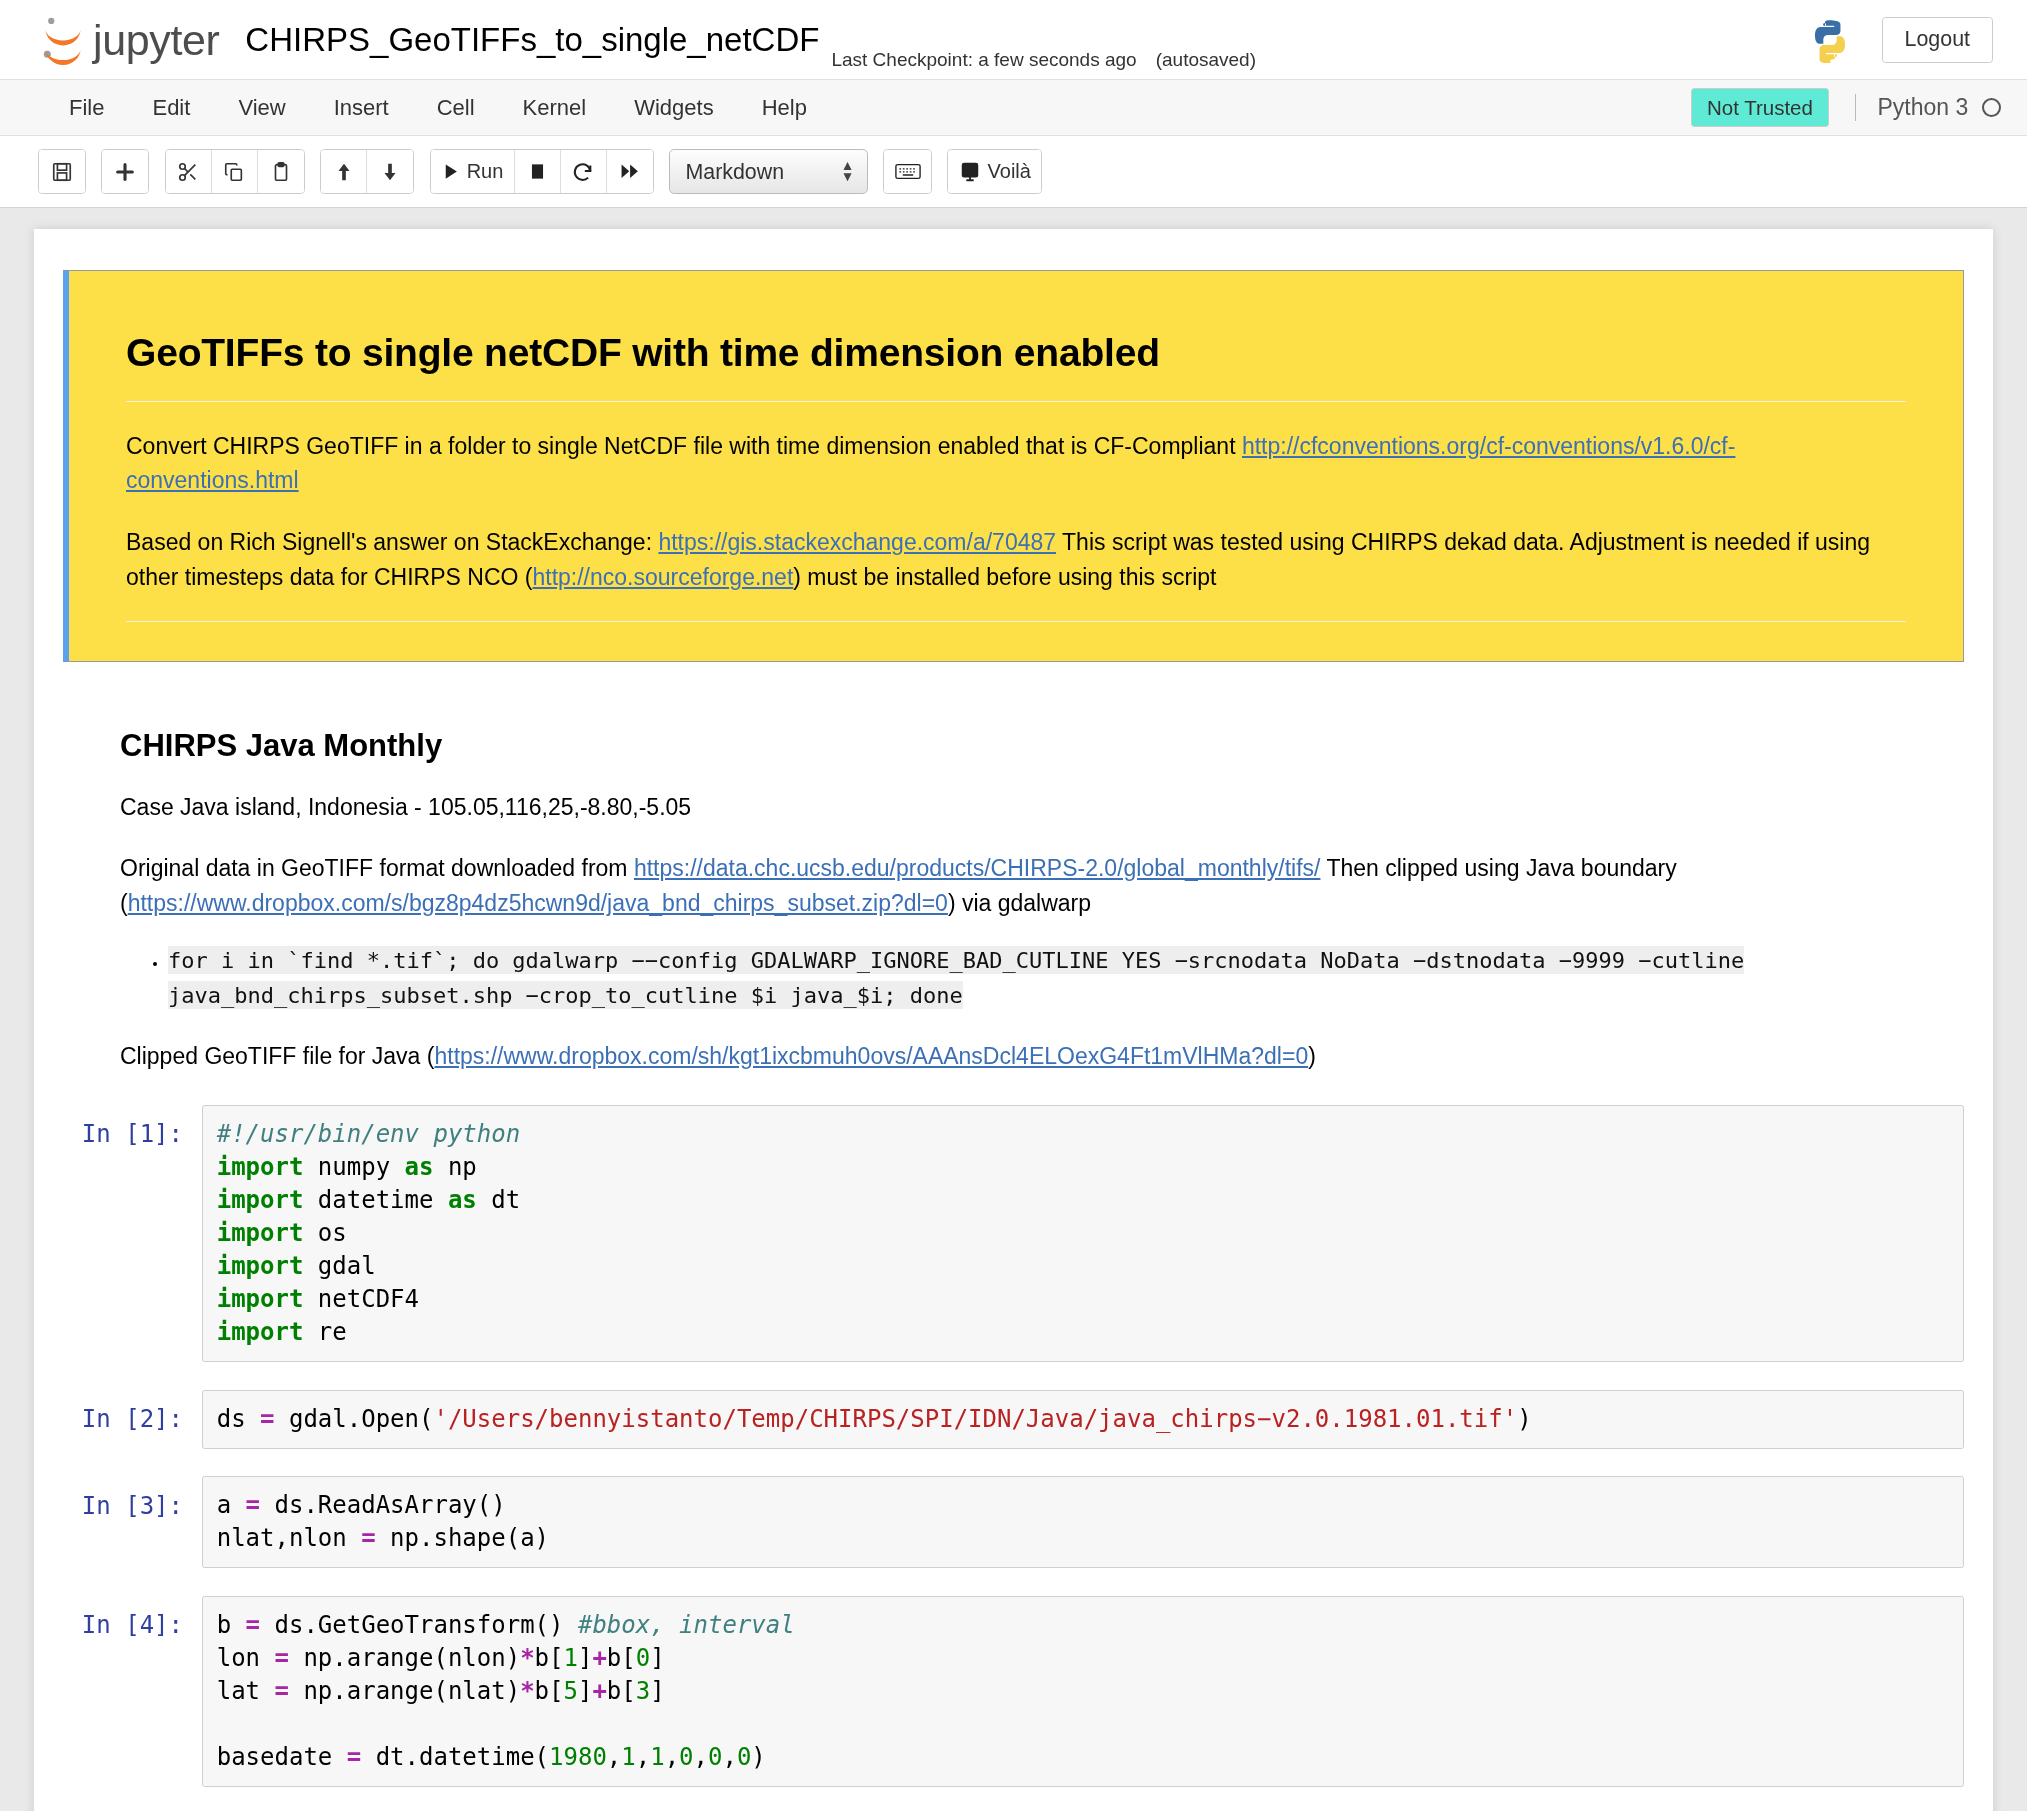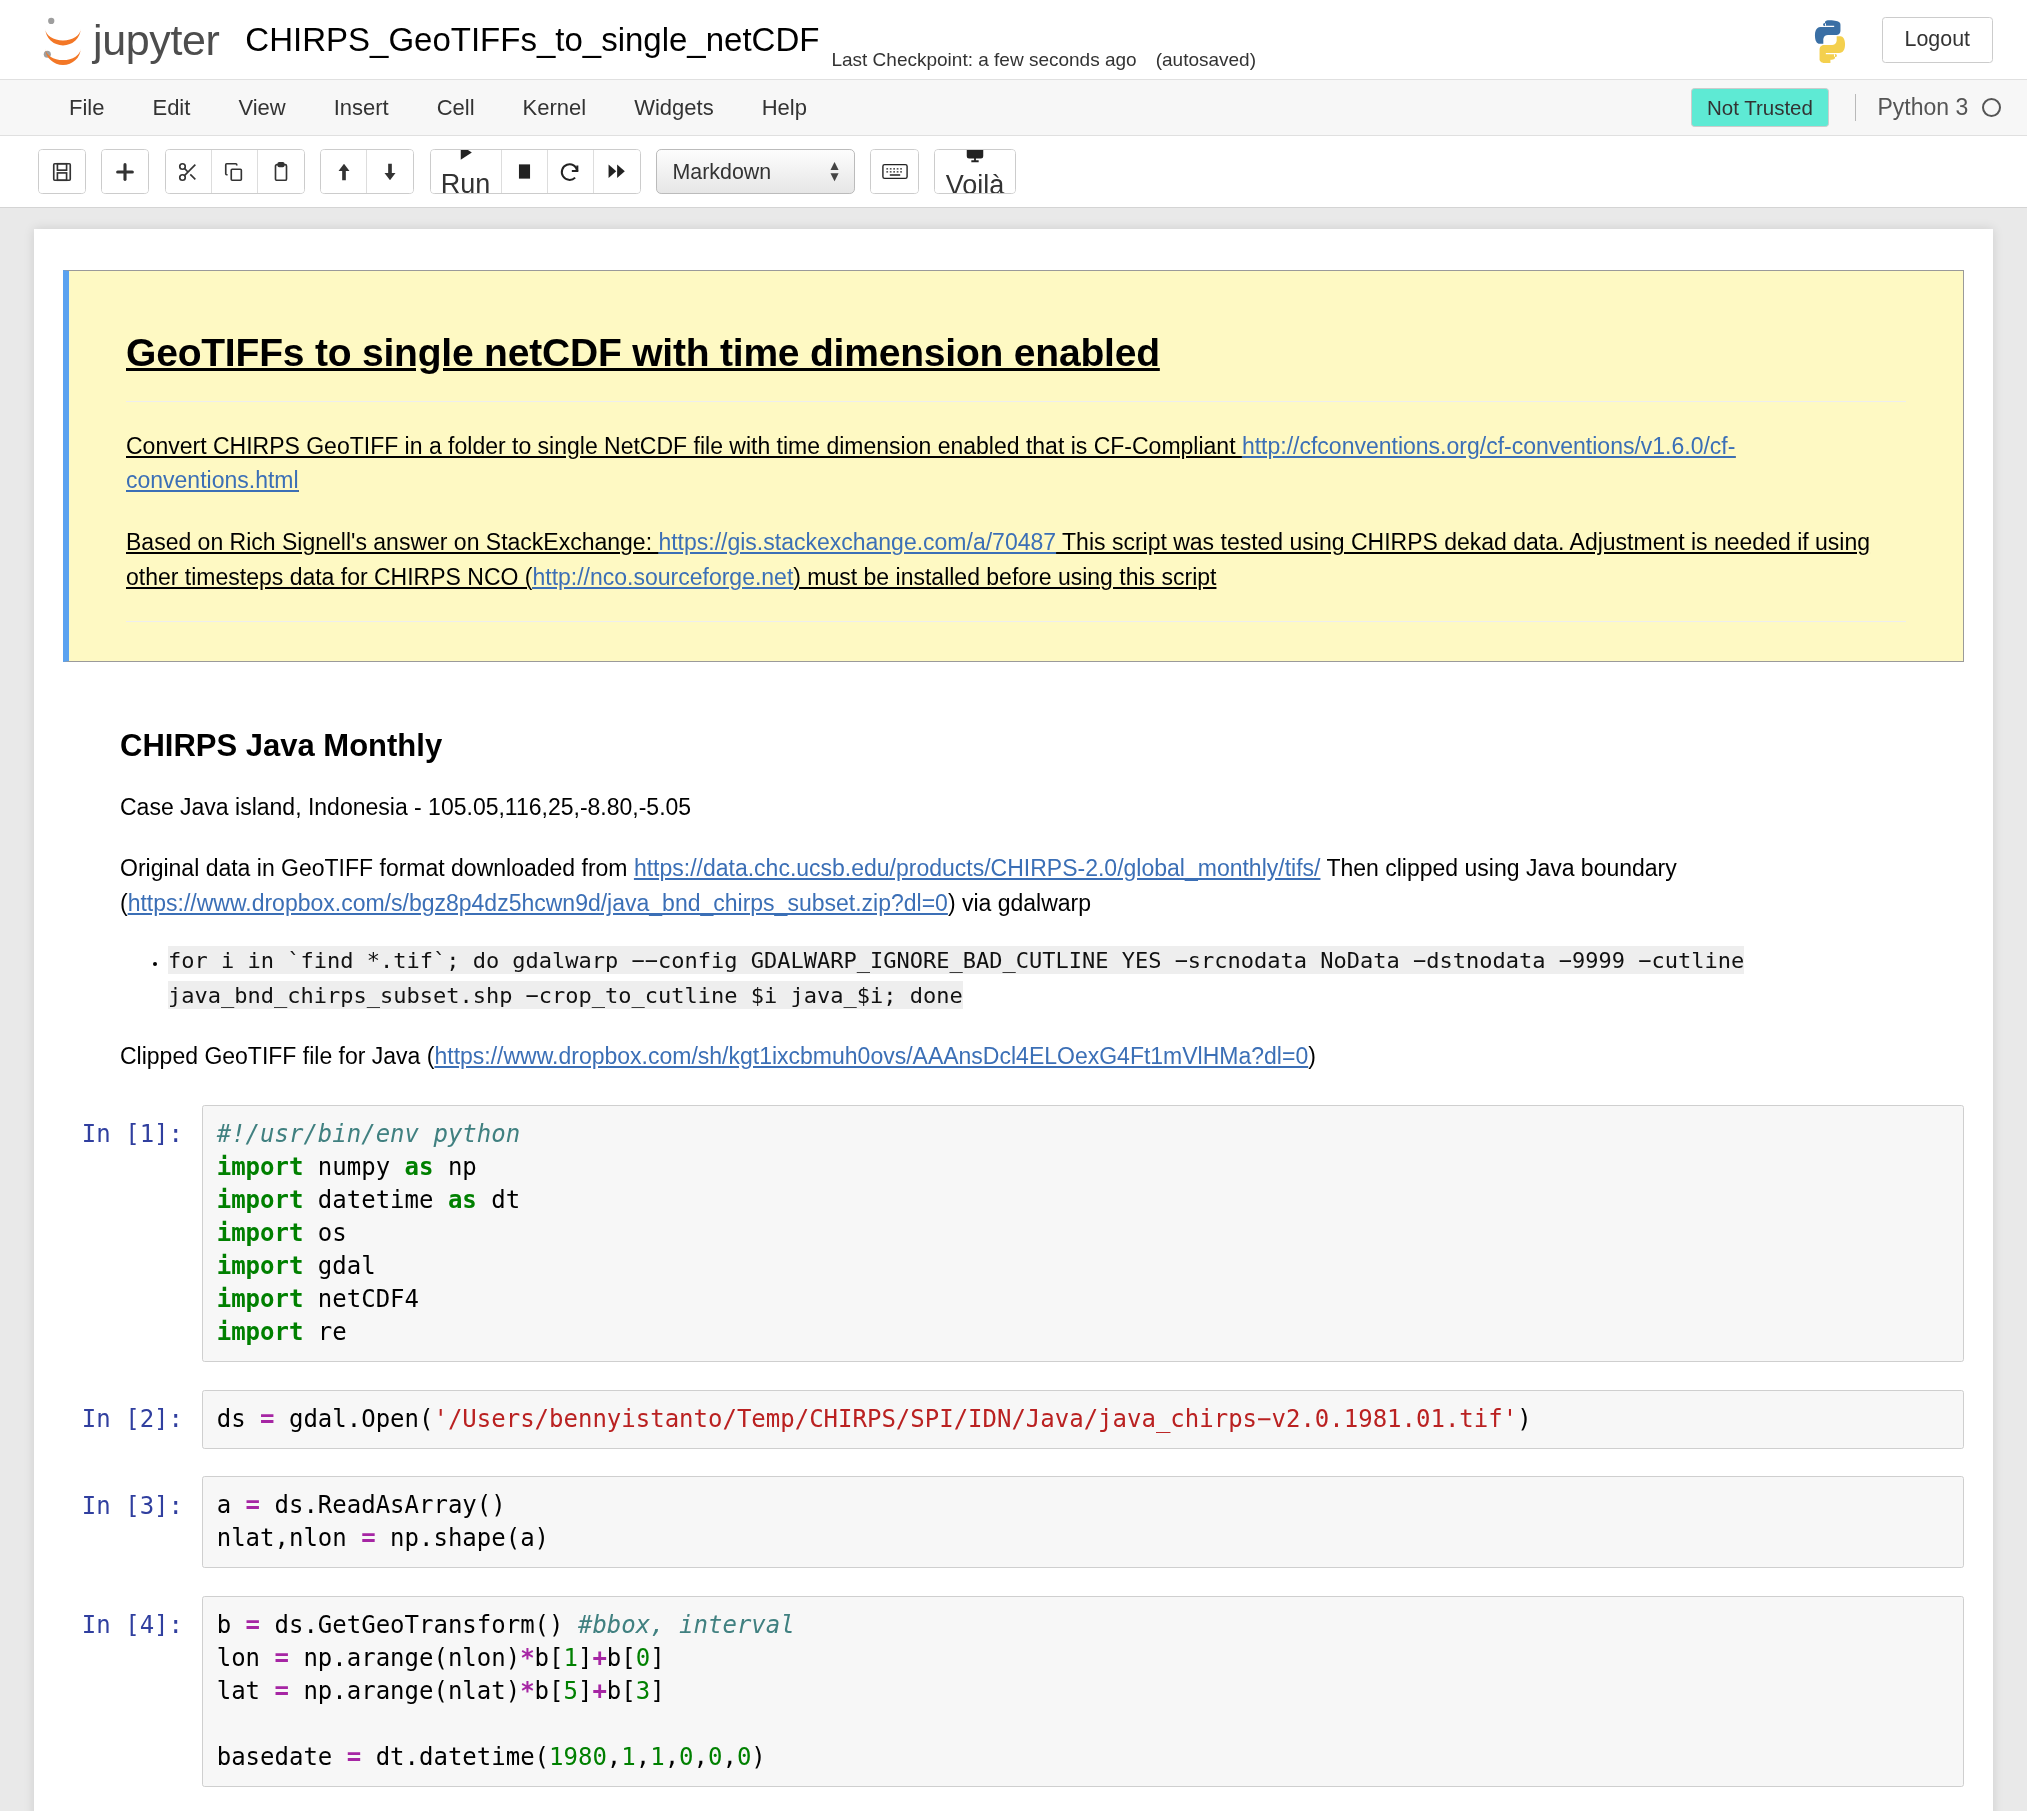--- a/index.html
+++ b/index.html
@@ -144,24 +144,23 @@
     height: 100%;
     display: flex;
     align-items: center;
     justify-content: center;
     gap: 6.8px;
     background: #fff;
     border: none;
     border-right: 0.9px solid #ddd;
     cursor: pointer;
     padding: 0 10.3px;
-    font-size: 27px;
+    font-size: 20px;
     color: #333;
     font-family: "Liberation Sans", sans-serif;
-    flex-direction: column;
   }
   .tb-btn:last-child { border-right: none; }
   .tb-btn svg { display: block; }
   #cell-type-select {
     height: 45px;
     border: 0.9px solid #bbb;
     border-radius: 5.1px;
     background: linear-gradient(#fdfdfd, #e6e6e6);
     font-size: 21.4px;
     color: #333;
@@ -197,24 +196,23 @@
     margin: 0 auto;
     box-shadow: 0 0 10.3px rgba(0,0,0,0.12);
     padding: 41px 0 0 0;
     min-height: 1627px;
   }
 
   
   .md-cell {
     border: 0.9px solid #9a9a9a;
     border-left: 6.8px solid #5aa2f0;
-    background: #fef9c3;
+    background: #fde047;
     padding: 29px 57px 39px 57px;
     margin: 0 29px 0 29px;
-    text-decoration: underline;
   }
   .md-cell h1 {
     font-size: 39px;
     font-weight: bold;
     margin: 31px 0 0 0;
     color: #000;
     letter-spacing: -0.2px;
   }
   .md-hr {
     border: none;

